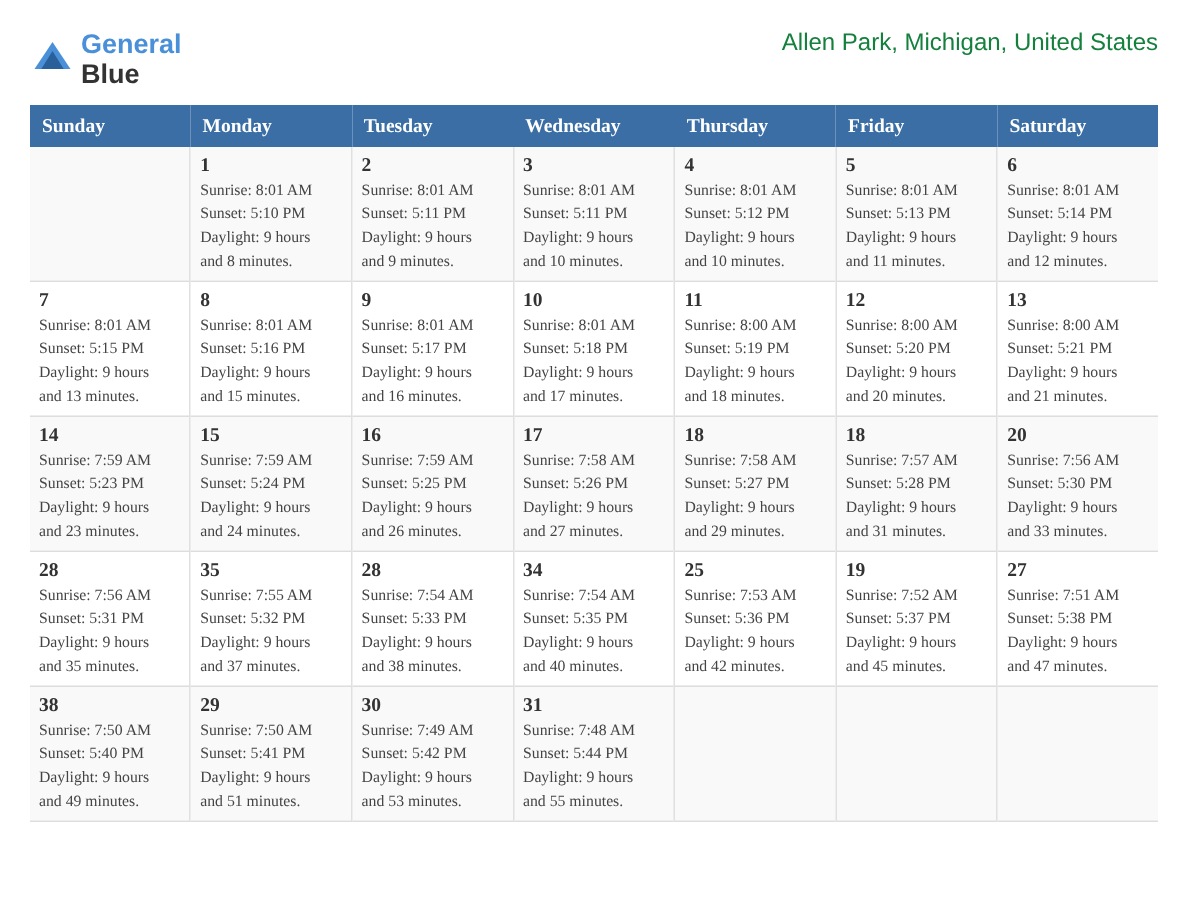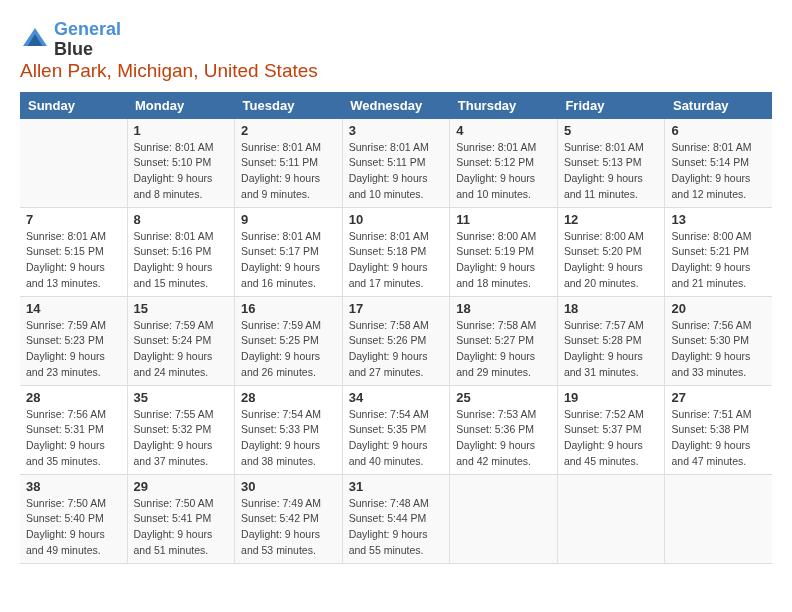--- a/index.html
+++ b/index.html
@@ -8,21 +8,20 @@
       background: #fff;
       width: 792px;
       min-height: 612px;
       padding: 20px;
     }
     .header {
       display: flex;
       justify-content: space-between;
       align-items: flex-start;
       margin-bottom: 10px;
-      flex-direction: column;
     }
     .logo {
       display: flex;
       align-items: center;
     }
     .logo-text {
       font-size: 18px;
       font-weight: bold;
       color: #333;
       line-height: 1.1;
@@ -37,27 +36,28 @@
     }
     .title-block {
       text-align: right;
     }
     .main-title {
       font-size: 36px;
       font-weight: bold;
       color: #333;
     }
     .subtitle {
-      font-size: 19px;
-      color: #c2410c;
+      font-size: 16px;
+      color: #15803d;
     }
     table {
       width: 100%;
       border-collapse: collapse;
       font-size: 11px;
+      font-family: Liberation Serif, serif;
     }
     thead tr {
       background-color: #3b6ea5;
       color: #fff;
     }
     thead th {
       padding: 6px 8px;
       text-align: left;
       font-size: 13px;
       font-weight: bold;

